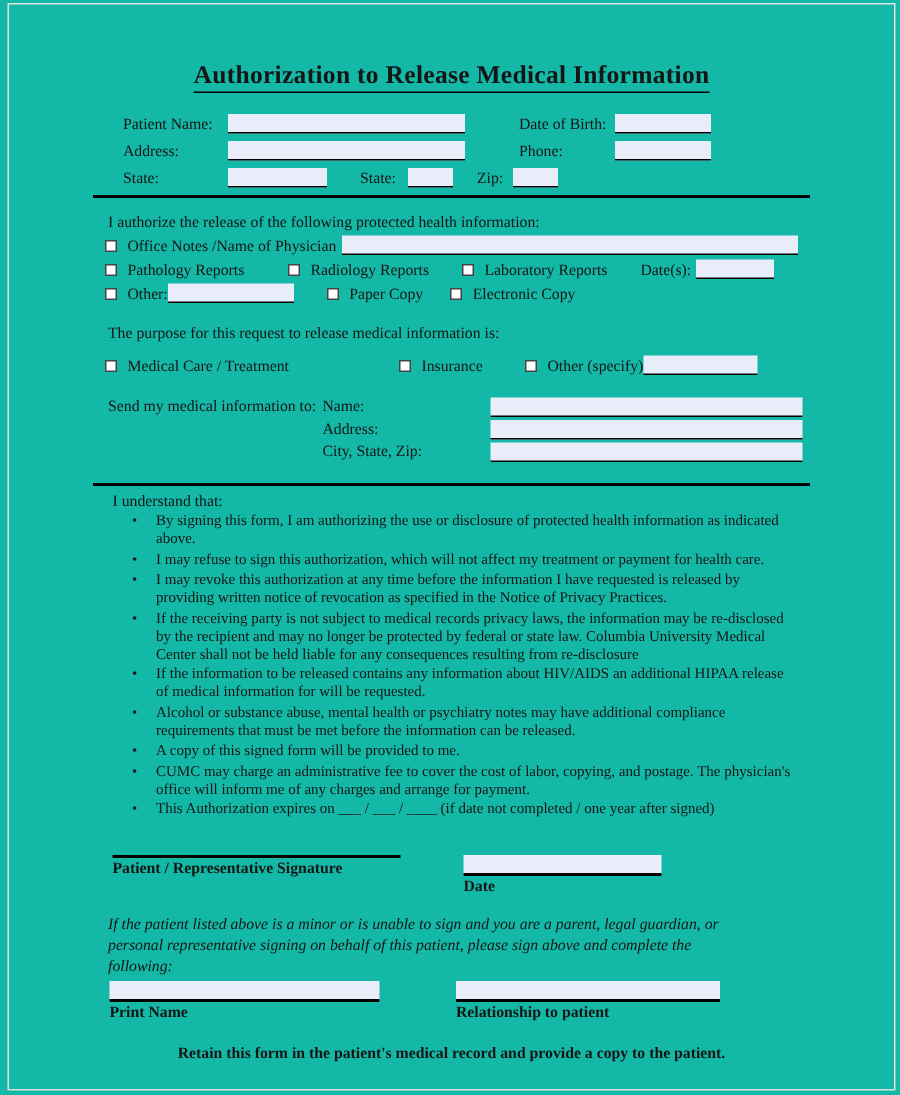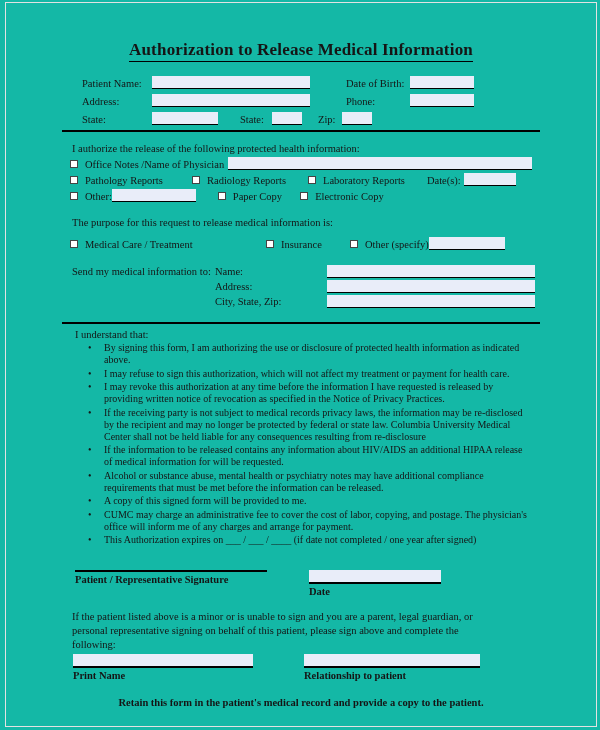--- a/index.html
+++ b/index.html
@@ -58,21 +58,21 @@
 
   
   .sig-row { display:flex; margin-top:24px; padding-left:13px; }
   .sig-col { display:flex; flex-direction:column; }
   .sig-line { border-top:2px solid #000; }
   .sig-box { height:12px; background:var(--field-fill,#e9edf9); border-bottom:2px solid #000; }
   .sig-label { font-size:10.5px; font-weight:bold; margin-top:2px; }
   .w-sig { width:192px; }
   .w-date { width:132px; margin-left:42px; }
 
-  .minor-par { font-size:10.5px; line-height:1.32; margin-top:13px; padding-left:10px; max-width:412px; }
+  .minor-par { font-size:10.5px; line-height:1.32; margin-top:13px; padding-left:10px; max-width:412px;font-style:italic; }
 
   .print-row { display:flex; margin-top:2px; padding-left:11px; }
   .w-print { width:180px; }
   .w-rel { width:176px; margin-left:51px; }
 
   .retain { text-align:center; font-size:10.5px; font-weight:bold; margin-top:16px; }
 </style>
 </head>
 <body>
 

